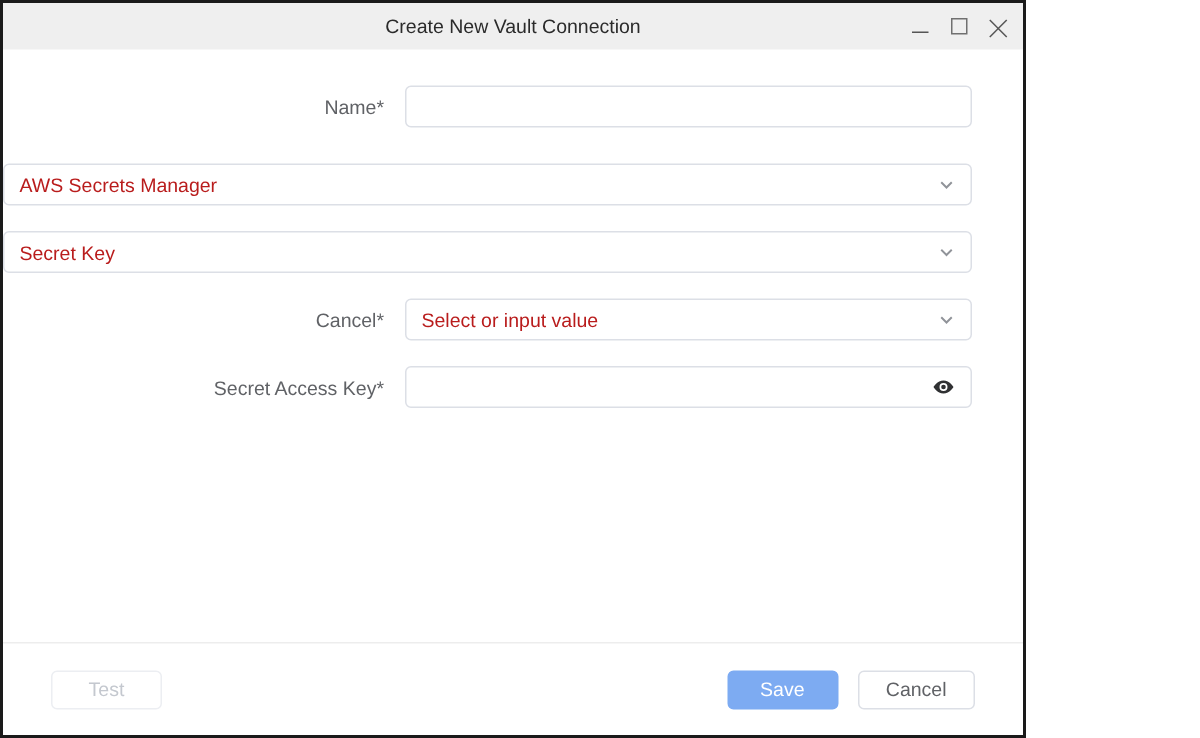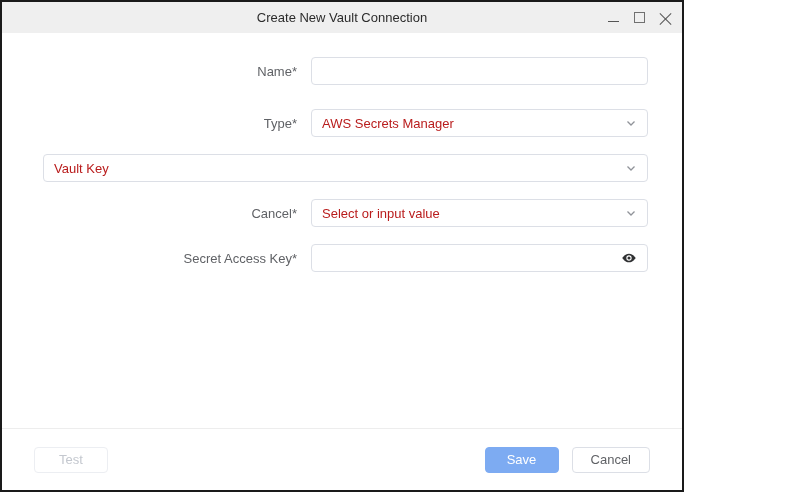--- a/index.html
+++ b/index.html
@@ -46,21 +46,21 @@
   .icon-close { width: 13px; height: 13px; position: relative; }
   .icon-close::before, .icon-close::after {
     content: ""; position: absolute; left: 6px; top: 0;
     width: 1px; height: 16px; background: #555;
   }
   .icon-close::before { transform: rotate(45deg); }
   .icon-close::after  { transform: rotate(-45deg); }
 
   
   .dialog-body { flex: 1 1 auto; display: flex; flex-direction: column; background: #fff; }
-  .form { flex: 1 1 auto; padding: 24px 34px 0 0; margin-left: 41px; }
+  .form { flex: 1 1 auto; padding: 24px 34px 0 0; }
   .form-row { display: flex; align-items: center; margin-bottom: 17px; }
   .form-row:nth-child(1), .form-row:nth-child(5) { margin-bottom: 24px; }
   .form-label {
     flex: 0 0 268px;
     text-align: right;
     padding-right: 14px;
     color: #606266;
   }
   .control {
     flex: 1 1 auto;
@@ -147,34 +147,33 @@
     <div class="form">
 
       <div class="form-row">
         <label class="form-label">Name*</label>
         <div class="control">
           <input type="text" value="" style="">
         </div>
       </div>
 
       <div class="form-row">
-        <label class="form-label">Type*</label>
         <div class="control select-box">
           <span class="select-value">AWS Secrets Manager</span>
           <span class="chevron-icon">
             <svg width="12" height="12" viewBox="0 0 12 12">
                 <polyline points="2.5,4.5 6,8 9.5,4.5" fill="none" stroke="#909399" stroke-width="1.3"></polyline>
               </svg>
           </span>
         </div>
       </div>
 
       <div class="form-row">
         <div class="control select-box">
-          <span class="select-value">Vault Key</span>
+          <span class="select-value">Secret Key</span>
           <span class="chevron-icon">
             <svg width="12" height="12" viewBox="0 0 12 12">
                 <polyline points="2.5,4.5 6,8 9.5,4.5" fill="none" stroke="#909399" stroke-width="1.3"></polyline>
               </svg>
           </span>
         </div>
       </div>
 
       <div class="form-row">
         <label class="form-label">Cancel*</label>

